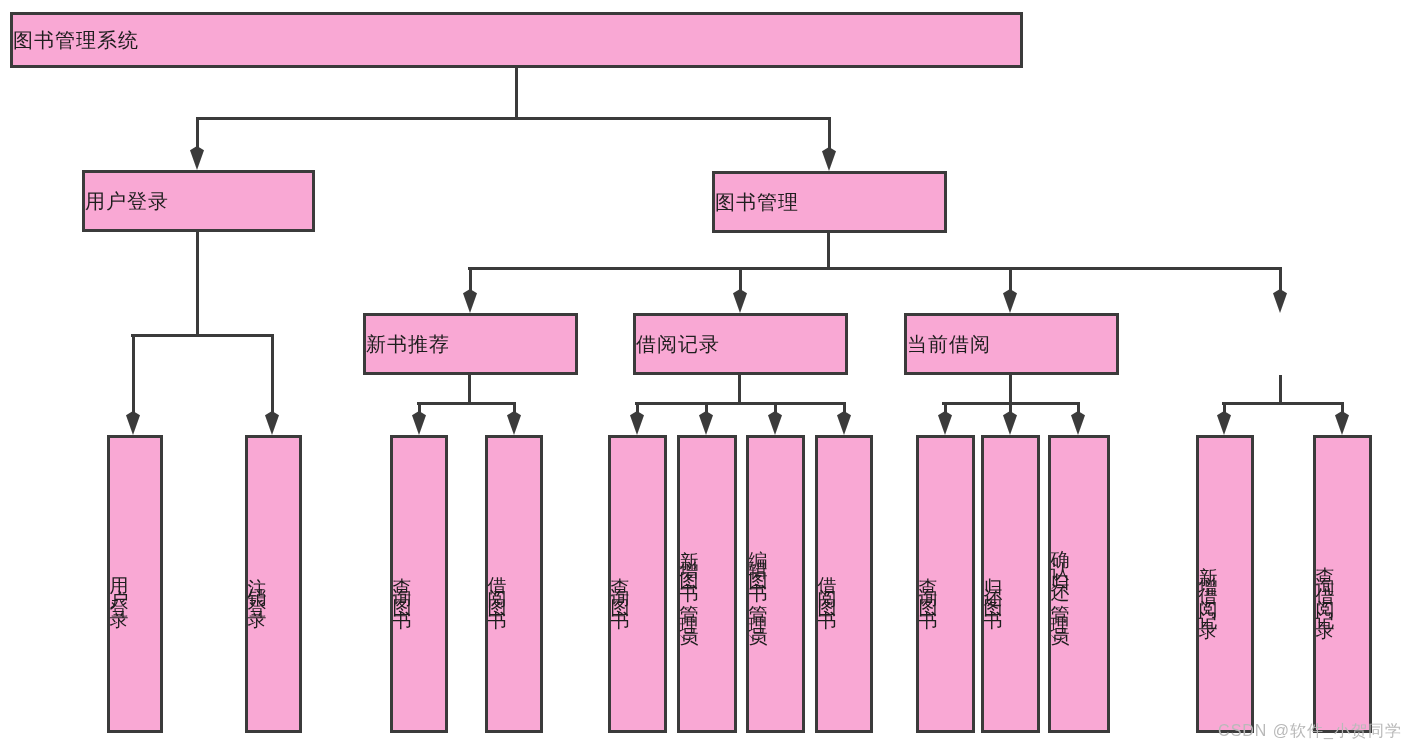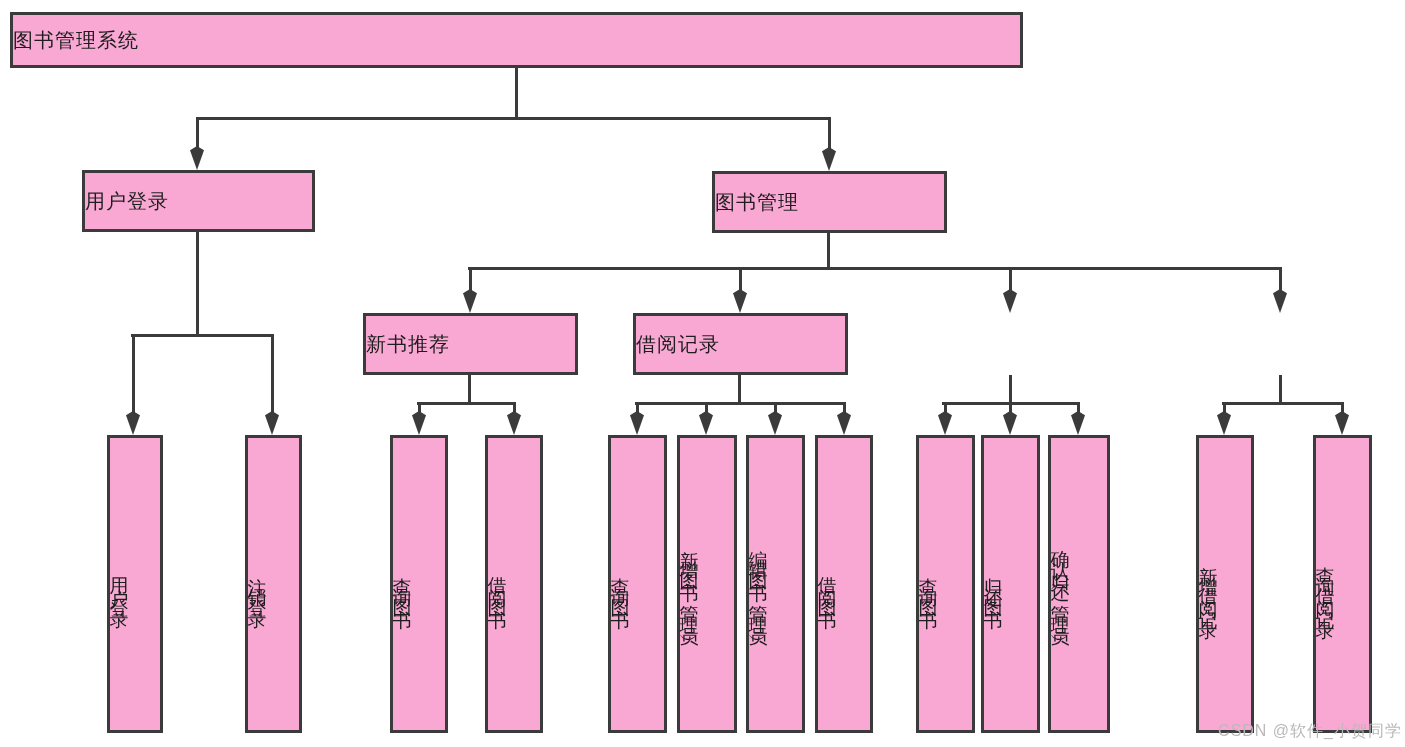--- a/index.html
+++ b/index.html
@@ -56,20 +56,23 @@
   </div>
 
   <div class="box" style="left:363px;top:313px;width:215px;height:62px">
     <span class="hlabel">新书推荐</span>
   </div>
 
   <div class="box" style="left:633px;top:313px;width:215px;height:62px">
     <span class="hlabel">借阅记录</span>
   </div>
 
+  <div class="box" style="left:904px;top:313px;width:215px;height:62px">
+    <span class="hlabel">当前借阅</span>
+  </div>
 
 
   <div class="box" style="left:107px;top:435px;width:56px;height:298px">
     <span class="vlabel">用户登录</span>
   </div>
   <div class="box" style="left:245px;top:435px;width:57px;height:298px">
     <span class="vlabel">注销登录</span>
   </div>
 
   <div class="box" style="left:390px;top:435px;width:58px;height:298px">

